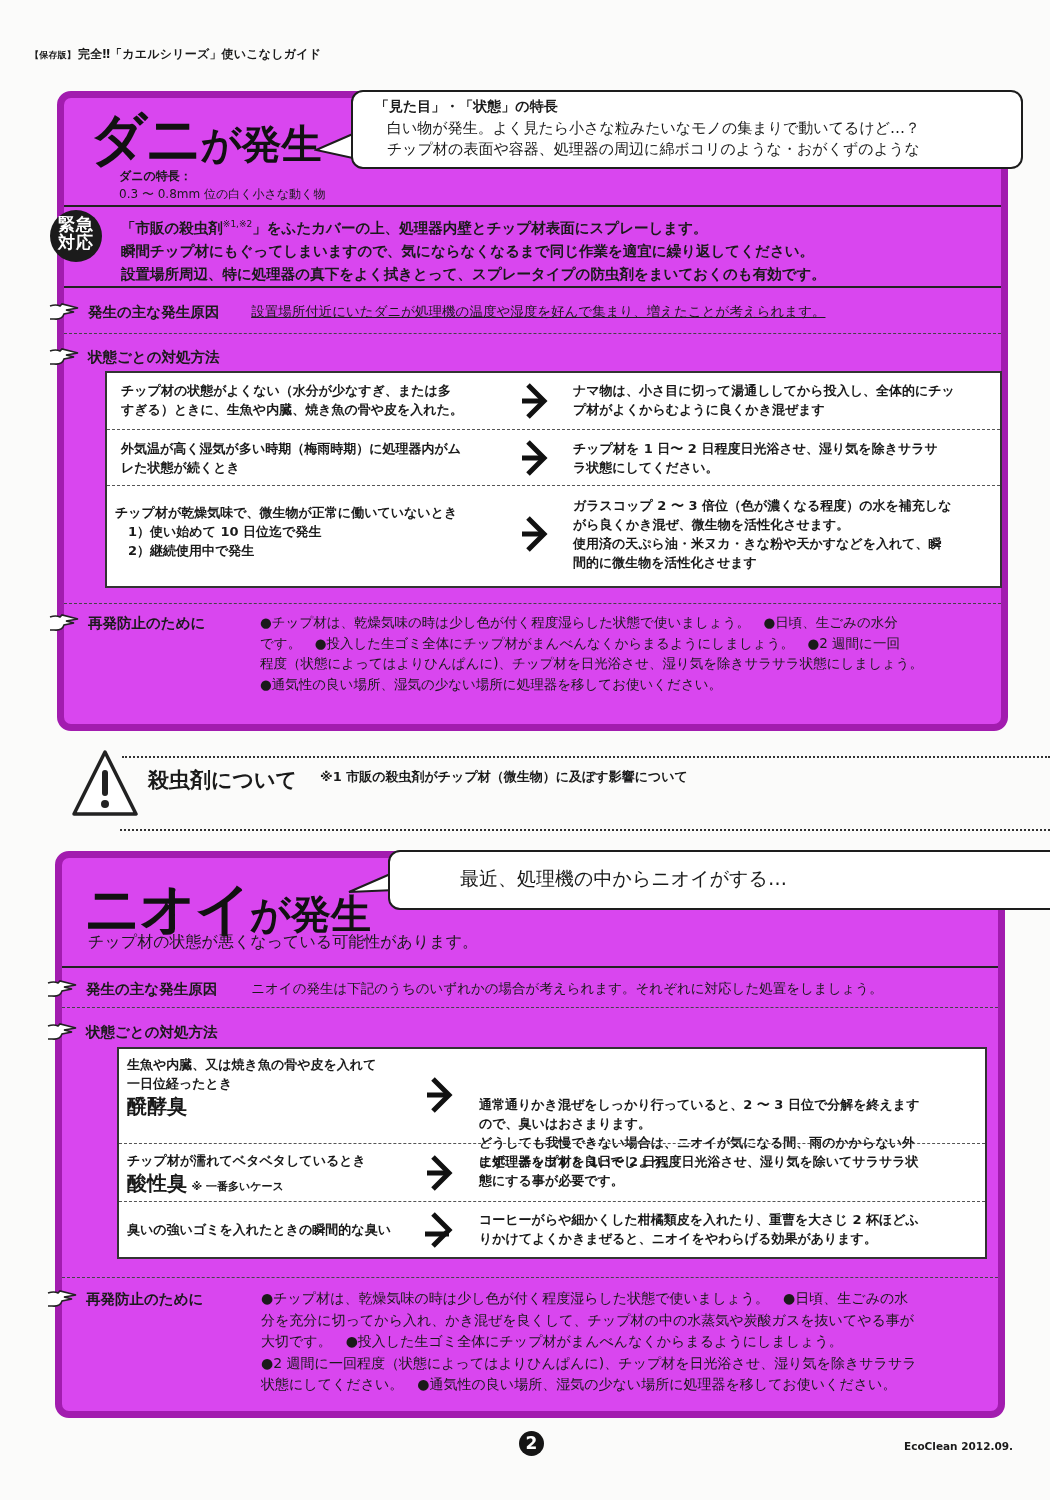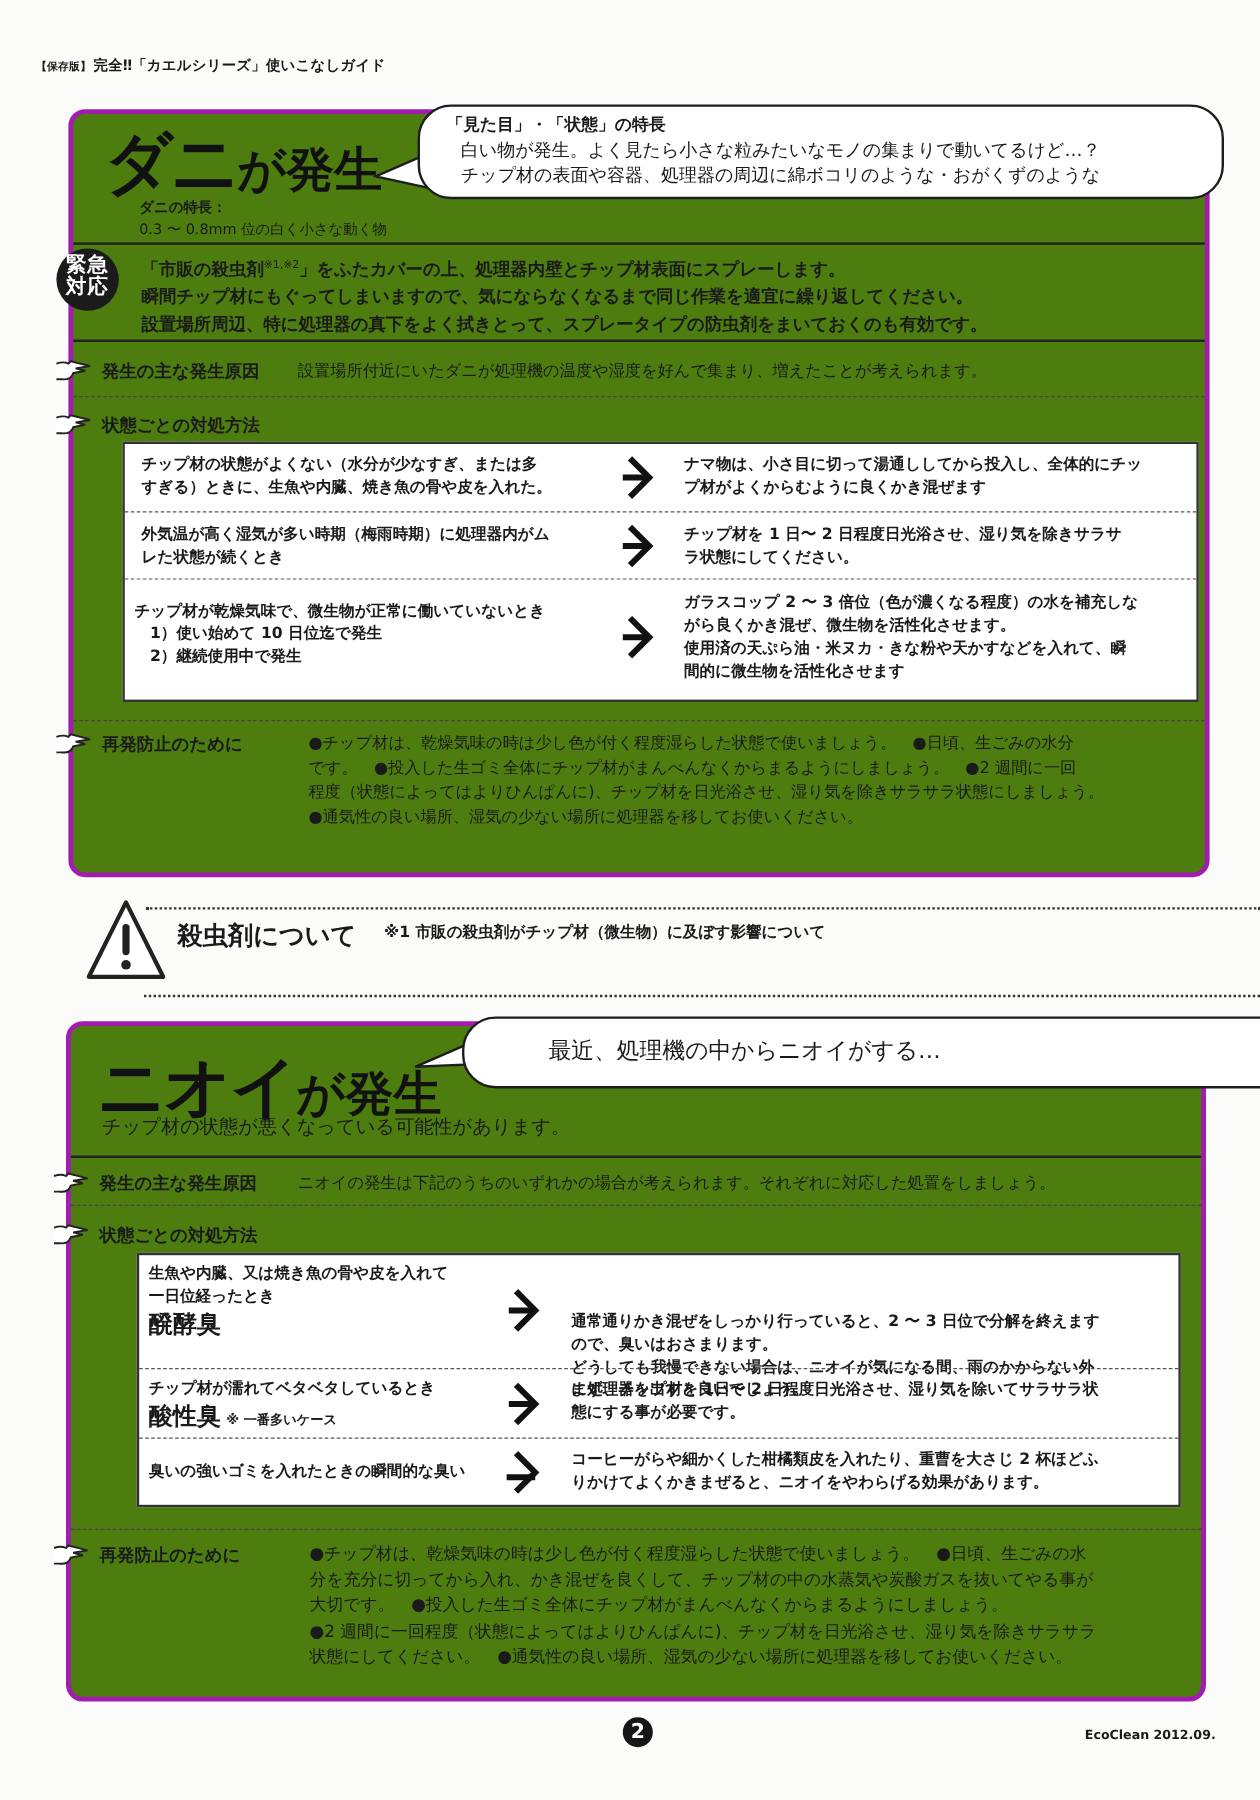--- a/index.html
+++ b/index.html
@@ -3,29 +3,29 @@
 <meta charset="utf-8">
 <style>
   * { box-sizing: border-box; margin: 0; padding: 0; }
   html, body { width: 1050px; height: 1500px; background: #fbfbfa; }
   body { font-family: "DejaVu Sans", "Liberation Sans", sans-serif; color: #1a1a1a; position: relative; overflow: hidden; }
 
   .page-header { position: absolute; left: 30px; top: 46px; font-size: 12px; font-weight: bold; letter-spacing: 0.2px; }
   .page-header .tag { font-size: 9px; margin-right: 2px; }
 
   
-  .section { position: absolute; border: 4px solid #a21caf; border-radius: 14px; background: #4d7c0f; }
+  .section { position: absolute; border: 7px solid #a21caf; border-radius: 14px; background: #d946ef; }
   #sec1 { left: 57px; top: 91px; width: 951px; height: 640px; }
   #sec2 { left: 55px; top: 851px; width: 950px; height: 567px; }
 
   .big-title { position: absolute; font-weight: bold; color: #111; white-space: nowrap; }
   .big-title .main { font-size: 56px; letter-spacing: -2px; }
   .big-title .sub { font-size: 40px; }
 
-  .bubble { position: absolute; border: 2px solid #1d1d1d; border-radius: 28px; background: #fff; }
+  .bubble { position: absolute; border: 2px solid #1d1d1d; border-radius: 12px; background: #fff; }
   .bubble-tail { position: absolute; }
 
   .hline { position: absolute; left: 0; right: 0; border-top: 2px solid #222; }
   .dline { position: absolute; left: 0; right: 0; border-top: 1.5px dashed #444; }
 
   .hand-label { position: absolute; display: flex; align-items: center; font-weight: bold; font-size: 14.5px; white-space: nowrap; }
   .hand-icon { width: 34px; height: 20px; margin-right: 6px; margin-left: -16px; }
 
   .body-text { font-size: 13.5px; line-height: 19px; }
 
@@ -89,21 +89,21 @@
     <div>設置場所周辺、特に処理器の真下をよく拭きとって、スプレータイプの防虫剤をまいておくのも有効です。</div>
   </div>
 
   <div class="hline" style="top:188px;"></div>
 
   <div class="hand-label" style="left:0; top:204px;">
     <svg class="hand-icon" viewBox="0 0 34 20">
         <path d="M2 4 Q8 2 12 4 L14 2 L30 6 L18 8 L26 10 L16 12 Q14 18 6 17 L2 17" fill="#fff" stroke="#222" stroke-width="1.6"></path>
       </svg>
     <span>発生の主な発生原因</span>
-    <span style="font-weight:normal; font-size:13.5px; margin-left:32px;">設置場所付近にいたダニが処理機の温度や湿度を好んで集まり、増えたことが考えられます。</span>
+    <span style="font-weight:normal; font-size:13.5px; margin-left:32px;text-decoration:underline;">設置場所付近にいたダニが処理機の温度や湿度を好んで集まり、増えたことが考えられます。</span>
   </div>
   <div class="dline" style="top:235px;"></div>
 
   <div class="hand-label" style="left:0; top:249px;">
     <svg class="hand-icon" viewBox="0 0 34 20">
         <path d="M2 4 Q8 2 12 4 L14 2 L30 6 L18 8 L26 10 L16 12 Q14 18 6 17 L2 17" fill="#fff" stroke="#222" stroke-width="1.6"></path>
       </svg>
     <span>状態ごとの対処方法</span>
   </div>
 

